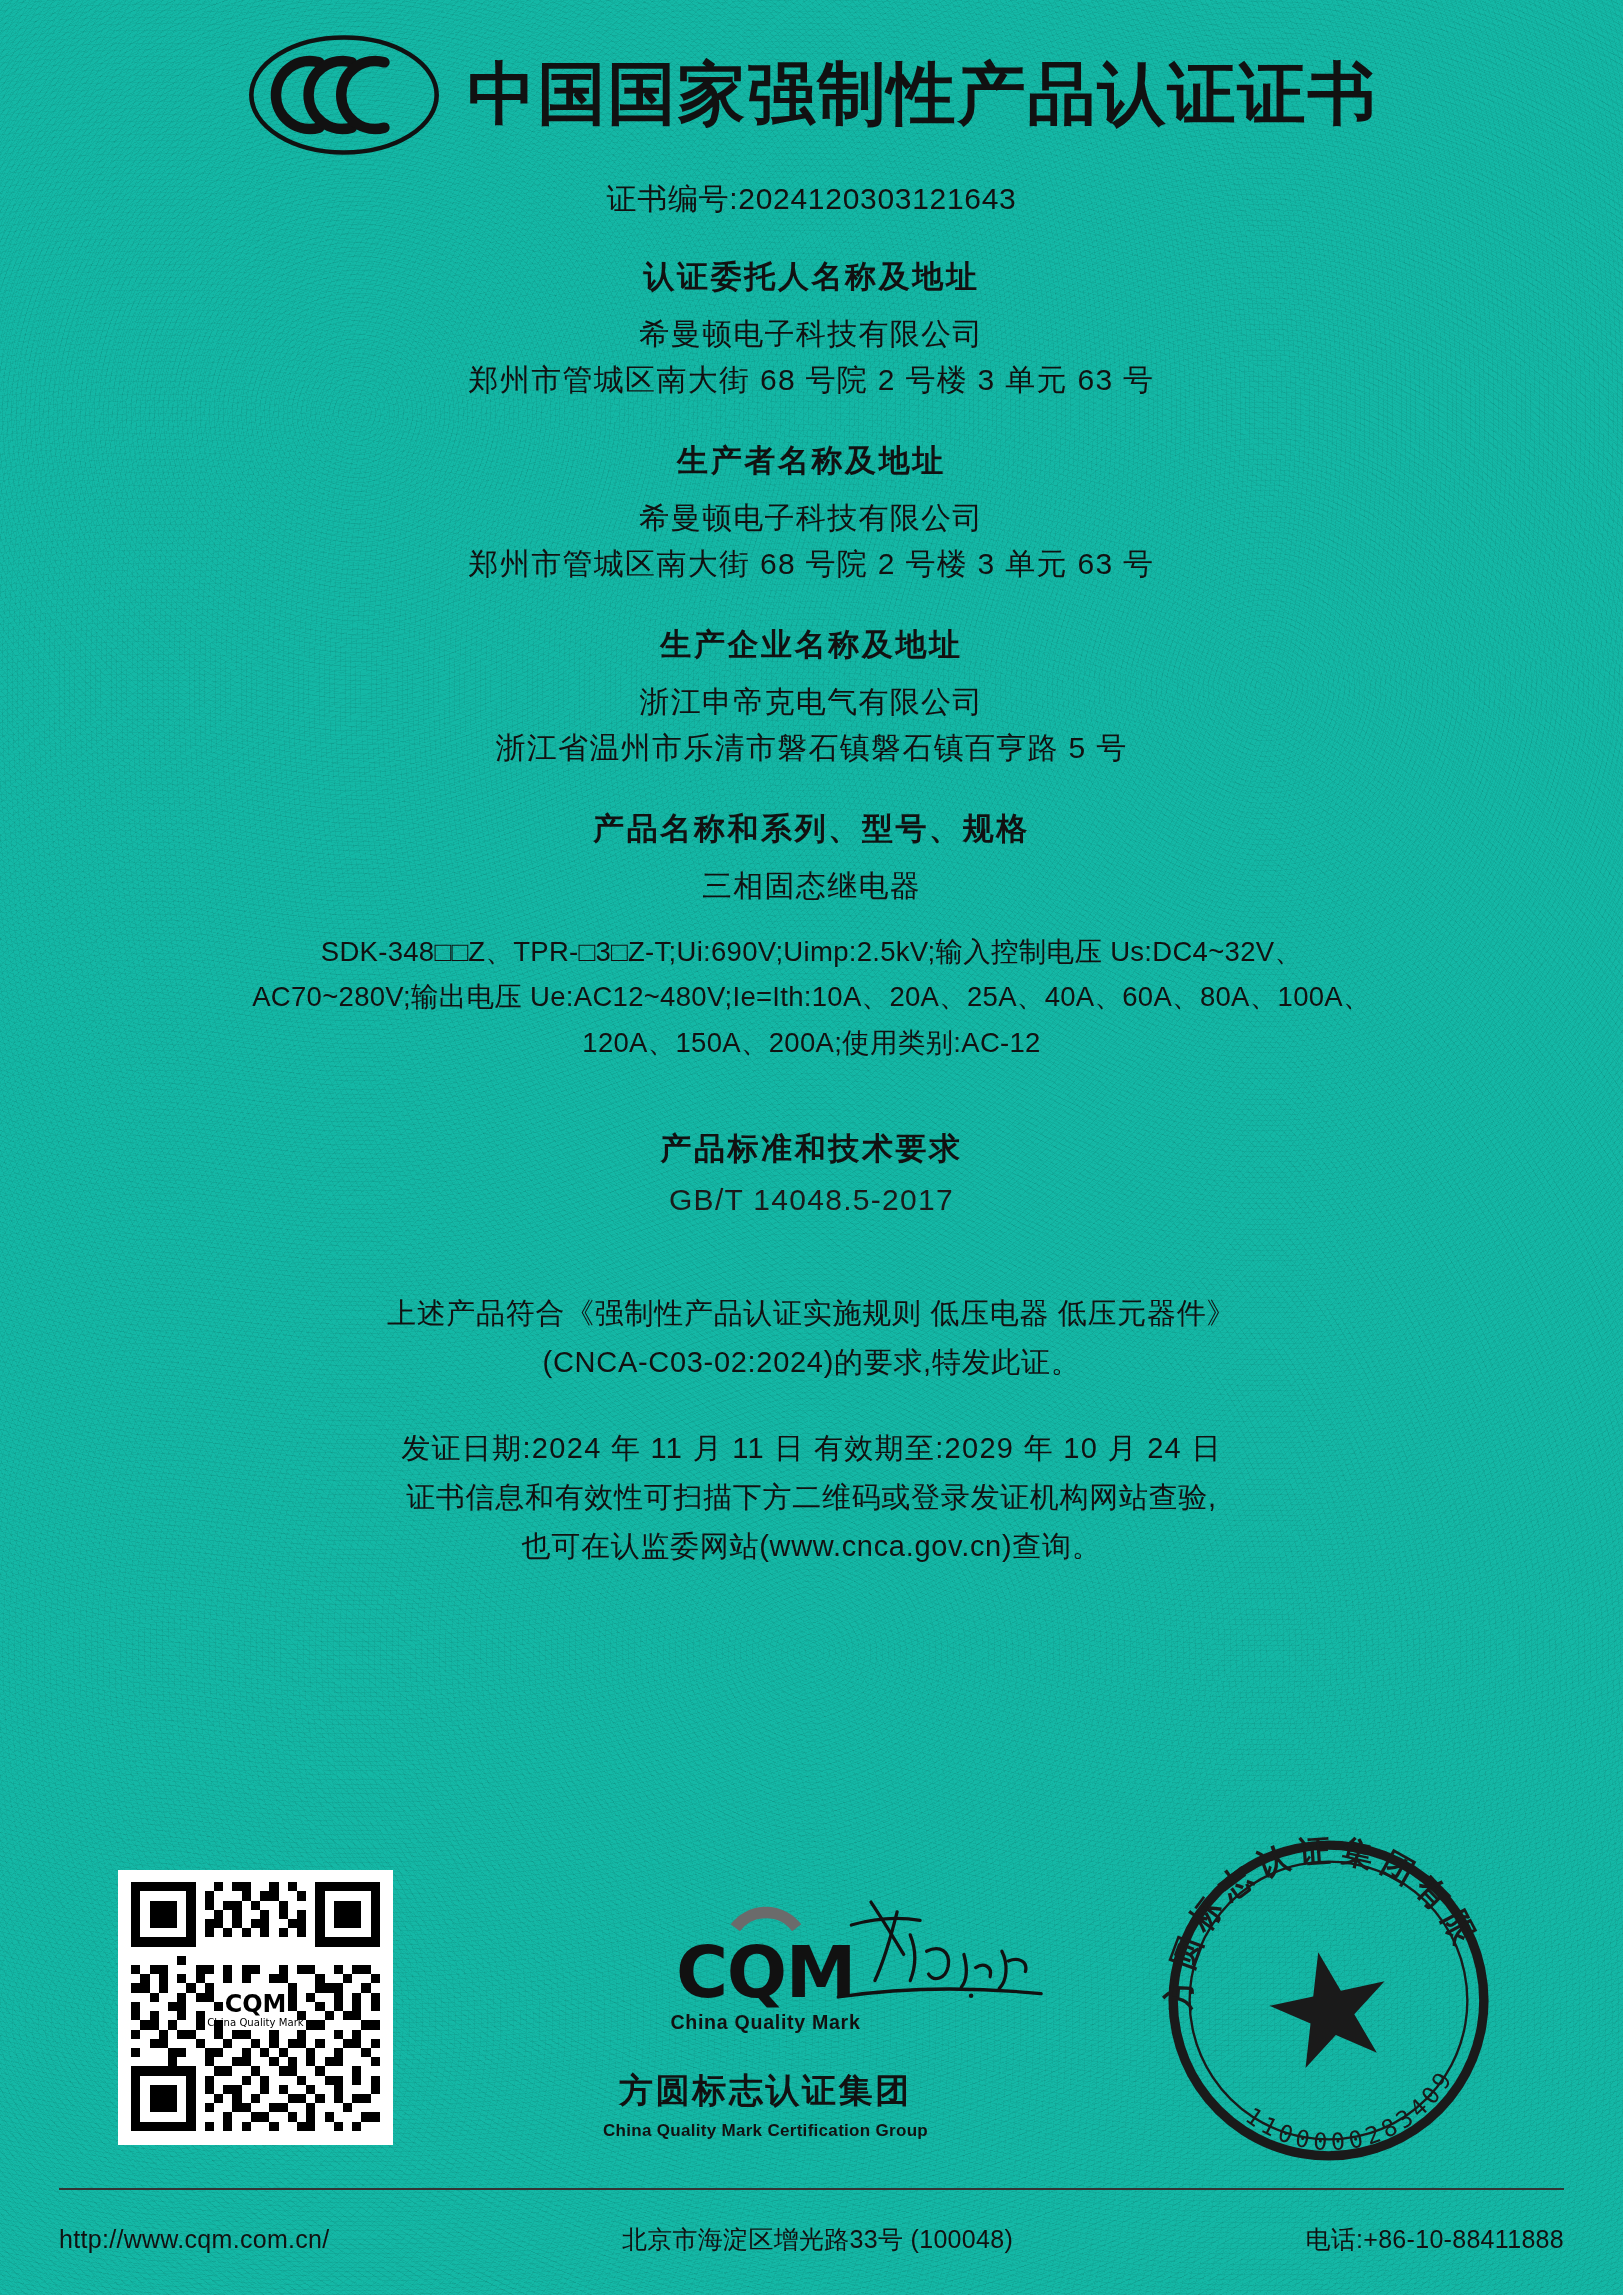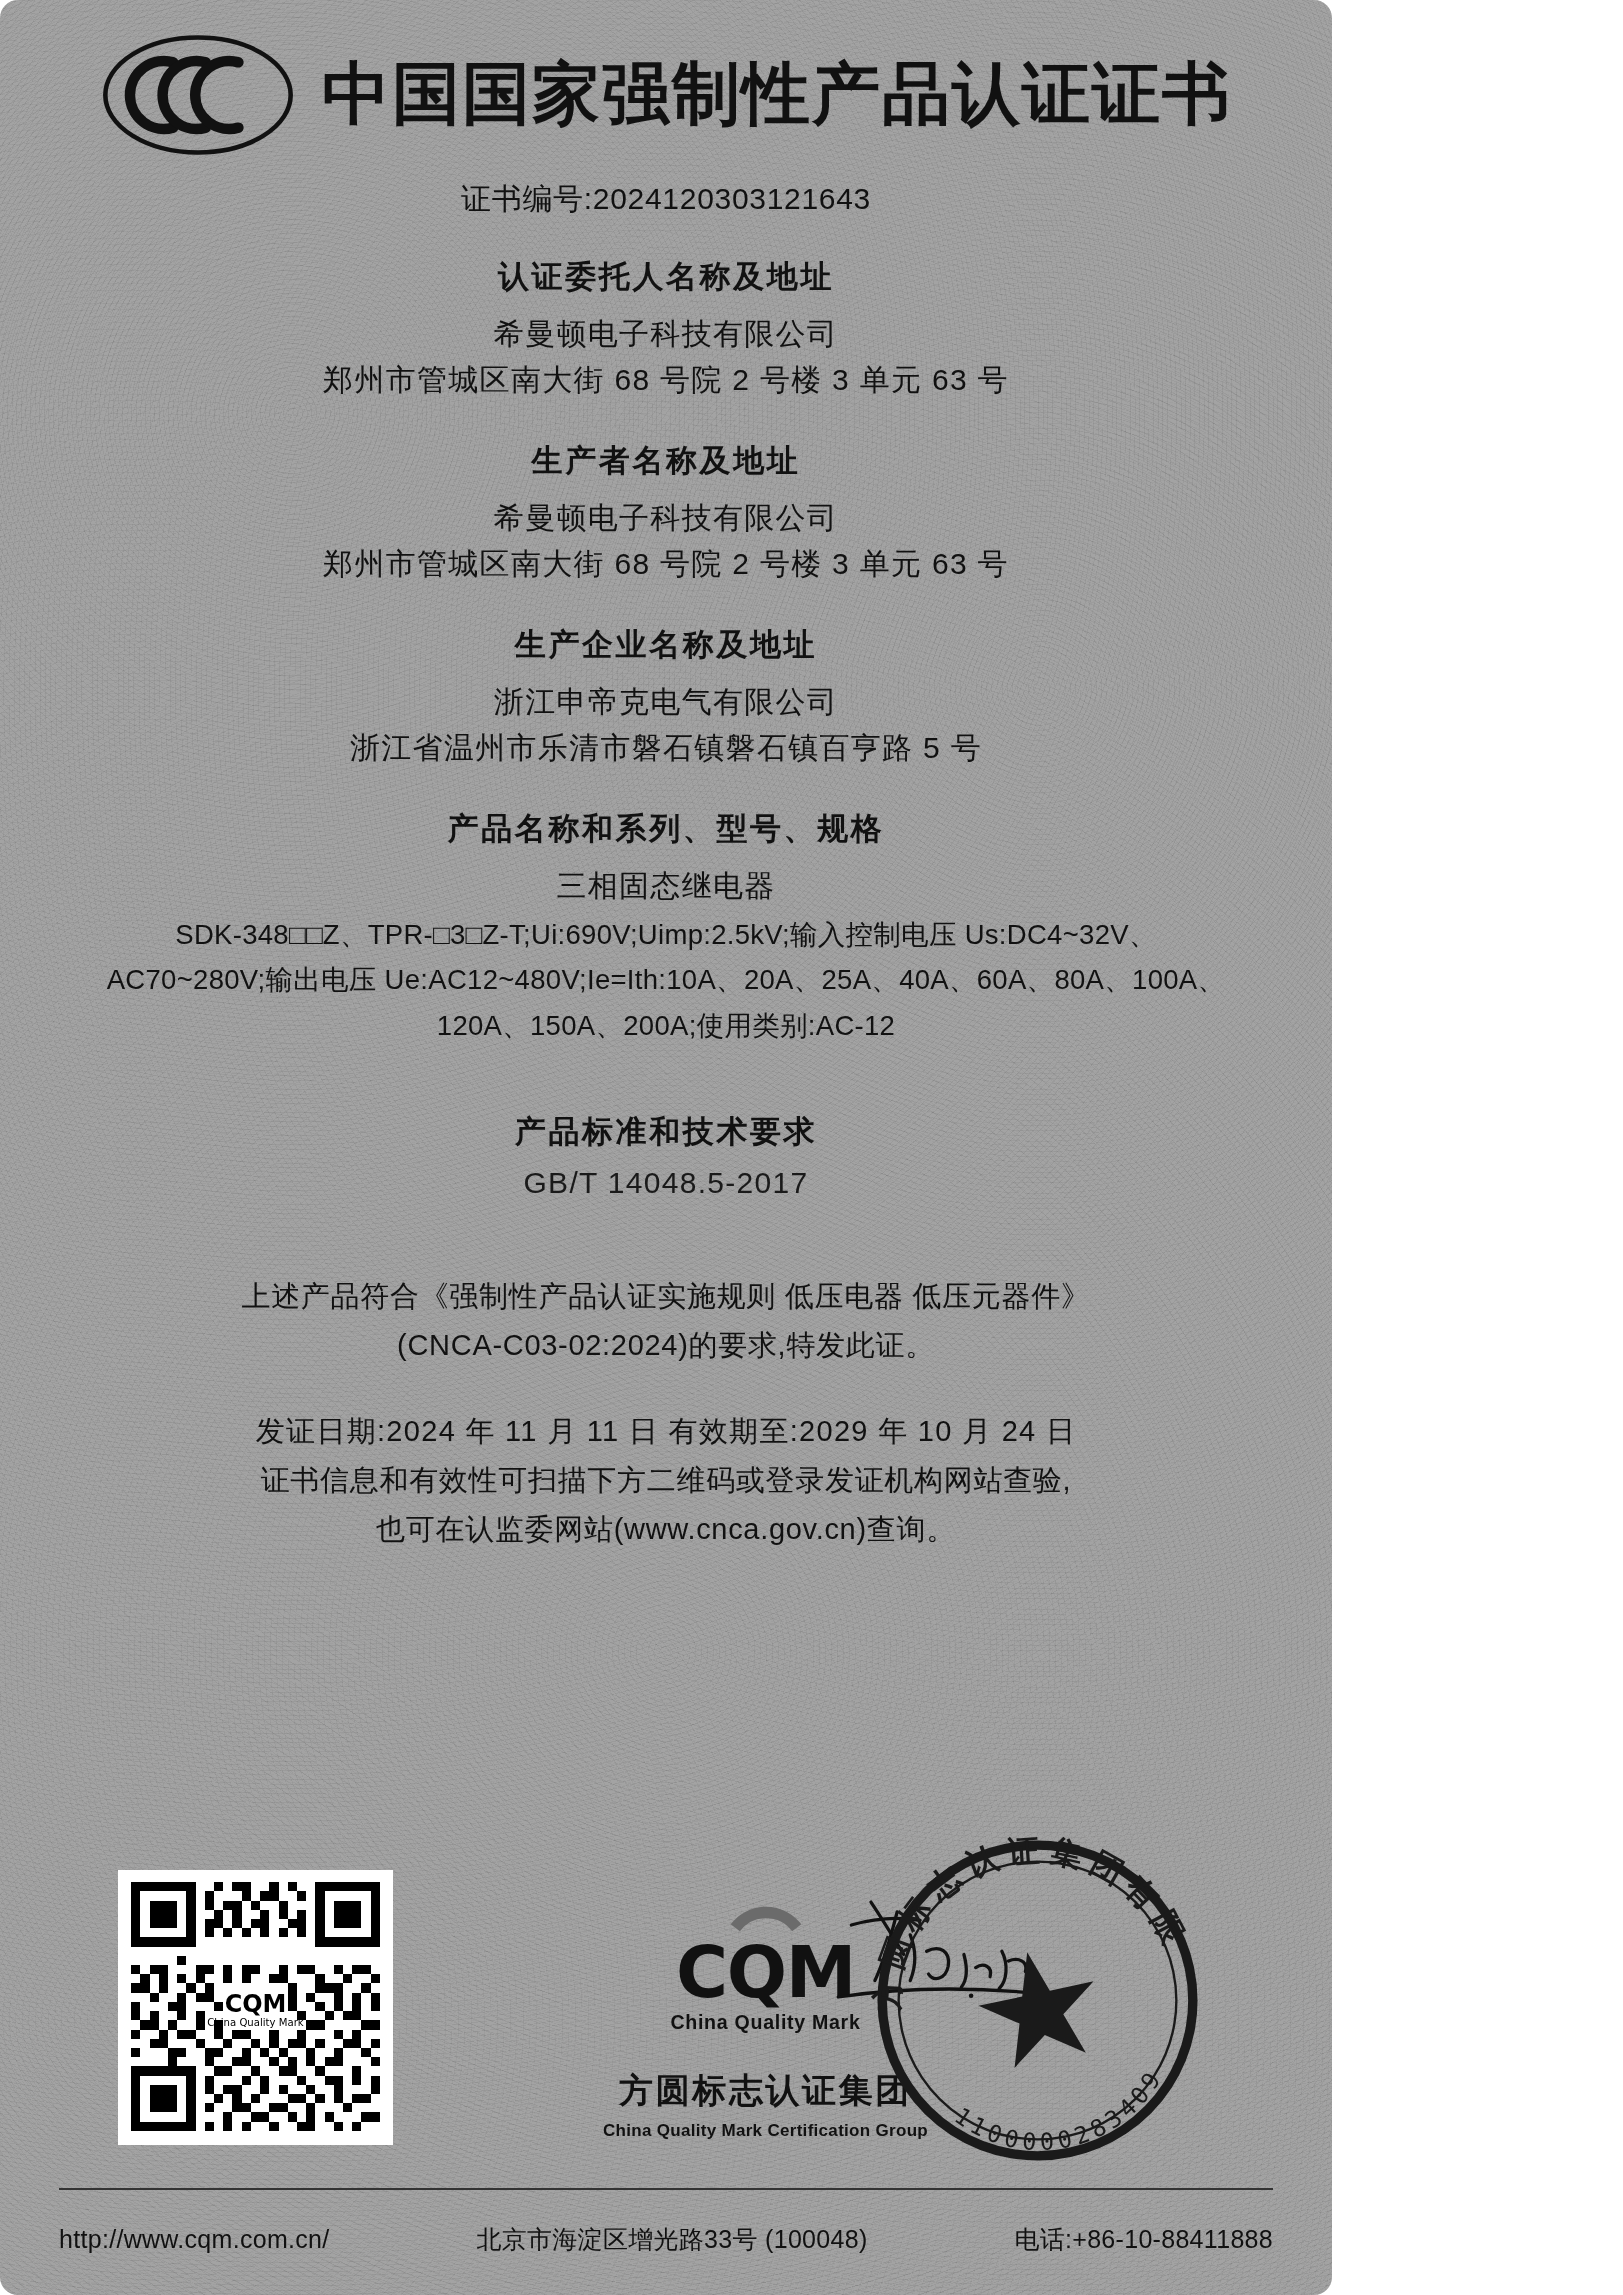--- a/index.html
+++ b/index.html
@@ -5,26 +5,25 @@
   html, body {
     margin: 0;
     padding: 0;
     background: #ffffff;
   }
   body {
     font-family: "Liberation Sans", sans-serif;
   }
   .page {
     position: relative;
-    width: 1332px;
+    width: 1623px;
     height: 2295px;
     box-sizing: border-box;
-    background-color: #a3a3a3;
+    background-color: #14b8a6;
     overflow: hidden;
-    border-radius: 18px;
   }
   
   .bg-pattern {
     position: absolute;
     inset: 0;
     background-image:
       repeating-radial-gradient(circle at 22% 18%, rgba(0,0,0,0.055) 0px, rgba(0,0,0,0.055) 0.8px, rgba(255,255,255,0) 0.8px, rgba(255,255,255,0) 4.6px),
       repeating-radial-gradient(circle at 78% 30%, rgba(0,0,0,0.05) 0px, rgba(0,0,0,0.05) 0.8px, rgba(255,255,255,0) 0.8px, rgba(255,255,255,0) 5.2px),
       repeating-radial-gradient(circle at 50% 72%, rgba(0,0,0,0.045) 0px, rgba(0,0,0,0.045) 0.8px, rgba(255,255,255,0) 0.8px, rgba(255,255,255,0) 5.9px),
       repeating-radial-gradient(circle at 10% 88%, rgba(0,0,0,0.04) 0px, rgba(0,0,0,0.04) 0.8px, rgba(255,255,255,0) 0.8px, rgba(255,255,255,0) 6.5px),
@@ -84,21 +83,21 @@
     color: #111;
   }
   .section-line {
     font-size: 30px;
     line-height: 1.55;
     letter-spacing: 1.3px;
     color: #111;
   }
 
   .product-spec {
-    margin-top: 3px;
+    margin-top: 20px;
     font-size: 27.5px;
     line-height: 1.65;
     letter-spacing: 0.3px;
     text-align: center;
     color: #111;
   }
 
   .std-block {
     margin-top: 63px;
     text-align: center;

